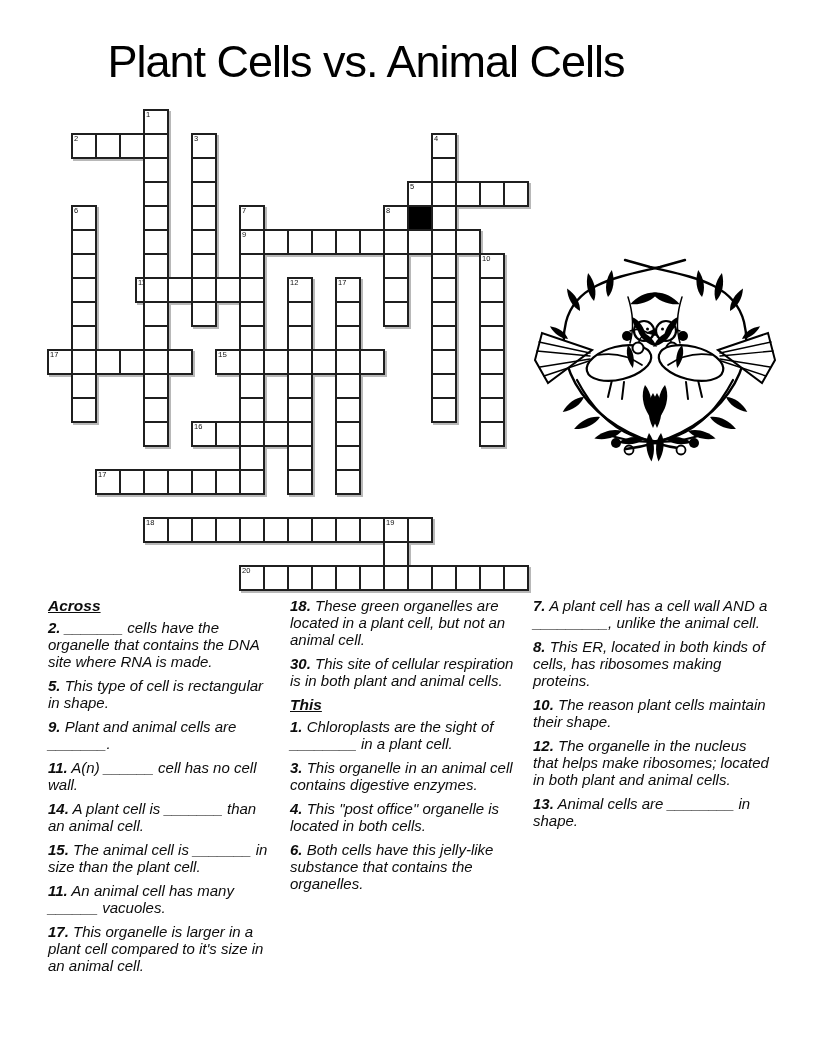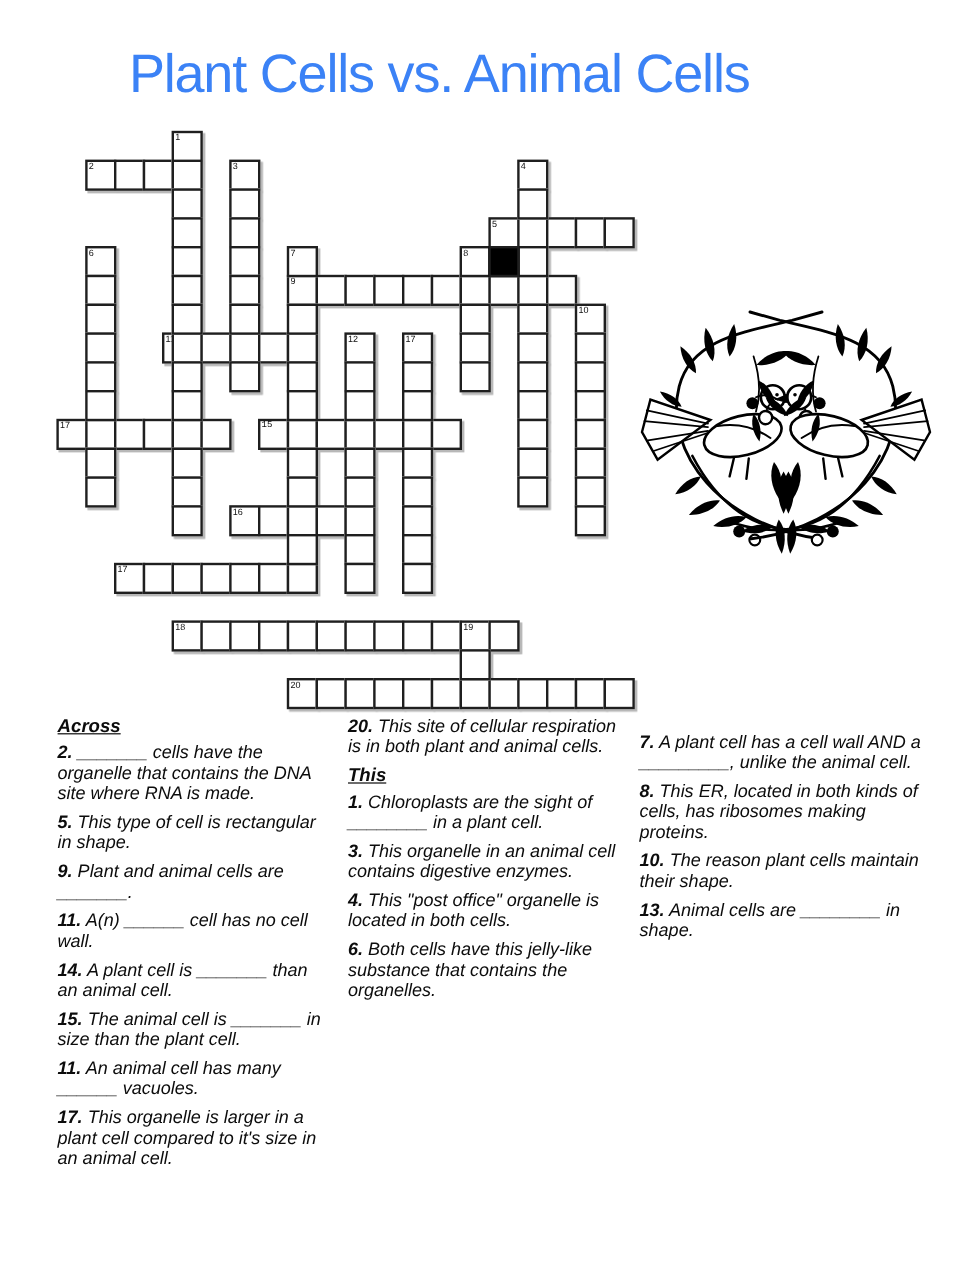--- a/index.html
+++ b/index.html
@@ -3,40 +3,40 @@
 <meta charset="utf-8">
 <style>
   html,body{margin:0;padding:0;}
   body{
     width:816px;height:1056px;position:relative;background:#ffffff;
     font-family:"Liberation Sans","DejaVu Sans",sans-serif;color:#000;
     overflow:hidden;
   }
   .title{
     position:absolute;left:0;top:36px;width:732px;text-align:center;
-    font-size:45px;font-weight:400;letter-spacing:-1px;color:#3b82f6;
+    font-size:45px;font-weight:400;letter-spacing:-1px;color:#000000;
   }
   #grid{
     position:absolute;left:48px;top:110px;width:482px;height:482px;
     filter:drop-shadow(2px 2px 0 rgba(0,0,0,0.28));
   }
   .cell{
     position:absolute;width:26px;height:26px;box-sizing:border-box;
     border:2px solid #1f1f1f;background:#ffffff;
   }
   .cell.black{background:#000;}
   .cellnum{
     position:absolute;left:1px;top:0px;font-size:7.5px;line-height:8px;
     color:#111;font-weight:400;
   }
   #birdart{position:absolute;left:532px;top:247px;}
   .clue-col{position:absolute;top:597px;font-size:15px;line-height:17px;color:#0c0c0c;font-style:italic;}
   .clue-col-1{left:48px;width:228px;}
   .clue-col-2{left:290px;width:233px;}
-  .clue-col-3{left:533px;width:242px;margin-top:13px;}
+  .clue-col-3{left:533px;width:242px;}
   .clue-header{
     font-weight:700;text-decoration:underline;font-size:15.5px;
     margin:0 0 5px 0;
   }
   p.clue{margin:0 0 7px 0;}
   p.clue b{font-weight:700;}
 </style>
 </head>
 <body>
 
@@ -279,25 +279,27 @@
     <p class="clue"><b>2.</b> _______ cells have the organelle that contains the DNA site where RNA is made.</p>
     <p class="clue"><b>5.</b> This type of cell is rectangular in shape.</p>
     <p class="clue"><b>9.</b> Plant and animal cells are _______.</p>
     <p class="clue"><b>11.</b> A(n) ______ cell has no cell wall.</p>
     <p class="clue"><b>14.</b> A plant cell is _______ than an animal cell.</p>
     <p class="clue"><b>15.</b> The animal cell is _______ in size than the plant cell.</p>
     <p class="clue"><b>11.</b> An animal cell has many ______ vacuoles.</p>
     <p class="clue"><b>17.</b> This organelle is larger in a plant cell compared to it's size in an animal cell.</p>
   </div>
 <div class="clue-col clue-col-2">
-    <p class="clue"><b>20.</b> This site of cellular respiration is in both plant and animal cells.</p>
+    <p class="clue"><b>18.</b> These green organelles are located in a plant cell, but not an animal cell.</p>
+    <p class="clue"><b>30.</b> This site of cellular respiration is in both plant and animal cells.</p>
     <div class="clue-header">This</div>
     <p class="clue"><b>1.</b> Chloroplasts are the sight of ________ in a plant cell.</p>
     <p class="clue"><b>3.</b> This organelle in an animal cell contains digestive enzymes.</p>
     <p class="clue"><b>4.</b> This "post office" organelle is located in both cells.</p>
     <p class="clue"><b>6.</b> Both cells have this jelly-like substance that contains the organelles.</p>
   </div>
 <div class="clue-col clue-col-3">
     <p class="clue"><b>7.</b> A plant cell has a cell wall AND a _________, unlike the animal cell.</p>
     <p class="clue"><b>8.</b> This ER, located in both kinds of cells, has ribosomes making proteins.</p>
     <p class="clue"><b>10.</b> The reason plant cells maintain their shape.</p>
+    <p class="clue"><b>12.</b> The organelle in the nucleus that helps make ribosomes; located in both plant and animal cells.</p>
     <p class="clue"><b>13.</b> Animal cells are ________ in shape.</p>
   </div>
 
 </body></html>

